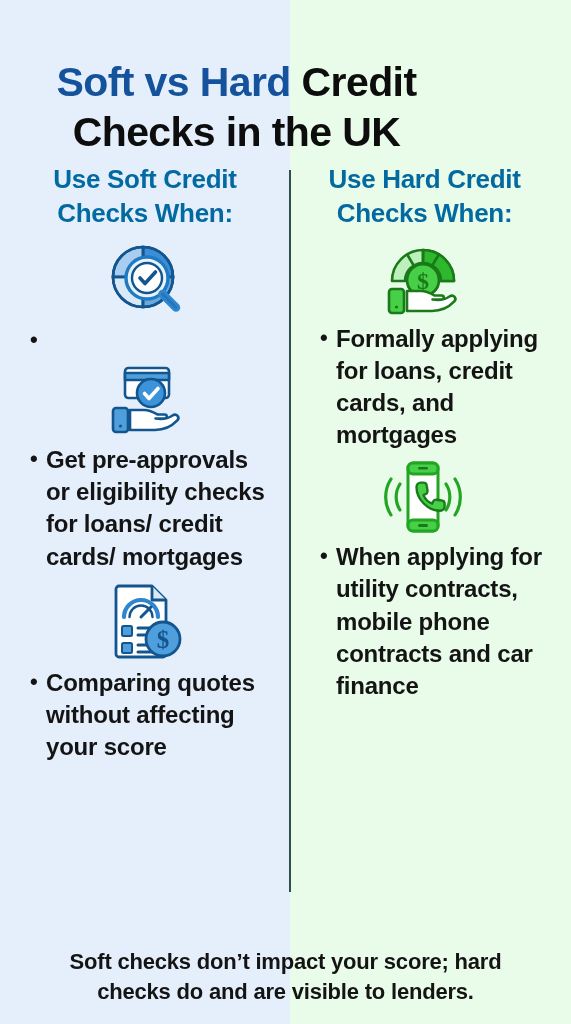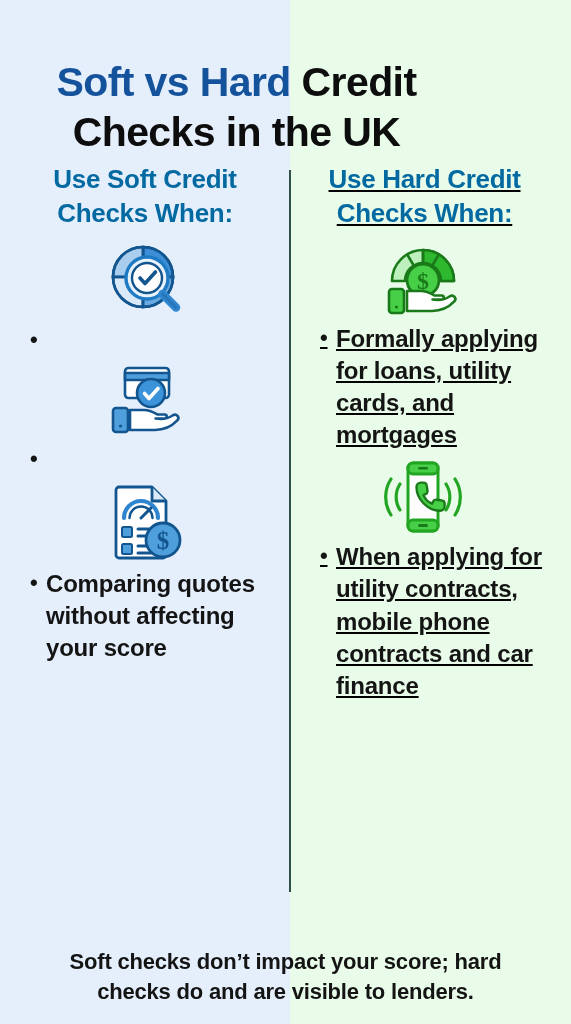--- a/index.html
+++ b/index.html
@@ -65,21 +65,20 @@
   }
   .col {
     width: 290px;
     box-sizing: border-box;
     padding: 0 16px;
   }
   .col.right {
     width: 281px;
     padding-left: 22px;
     padding-right: 28px;
-    text-decoration: underline;
   }
   .col-head {
     text-align: center;
     font-size: 26px;
     line-height: 1.3;
     font-weight: bold;
     color: #0369a1;
     letter-spacing: -0.3px;
     margin: 0 0 6px 0;
   }
@@ -200,20 +199,21 @@
               <path d="M40.5 31.5 l4.5 5 L54 26.5" fill="none" stroke="#ffffff" stroke-width="3.6" stroke-linecap="round" stroke-linejoin="round"></path>
               <path d="M26 48 h14 c6 0 10 2.5 13.5 4.5 h7 c3 0 3 4 0 4 h-9 c6 1 12 .5 17-3 4-2.8 8 2.2 4.5 5.2 C68 64 60 68 51 68 H26 Z" fill="#ffffff" stroke="#12558f" stroke-width="2.6" stroke-linejoin="round"></path>
               <rect x="9" y="46" width="15" height="24" rx="3" fill="#4f9fdc" stroke="#12558f" stroke-width="2.6"></rect>
               <circle cx="16.5" cy="64" r="1.6" fill="#12558f"></circle>
             </svg>
           </span>
         </div>
 
         <div class="bullet">
           <span class="dot">•</span>
+          <span class="txt">Get pre-approvals or eligibility checks for loans/ credit cards/ mortgages</span>
         </div>
 
         <div class="icon-wrap">
           <span>
             <svg width="76" height="80" viewBox="0 0 76 80">
               <path d="M12 5 h33 l14 14 v54 a3 3 0 0 1 -3 3 H12 a3 3 0 0 1 -3 -3 V8 a3 3 0 0 1 3 -3 Z" fill="#ffffff" stroke="#12558f" stroke-width="2.8" stroke-linejoin="round"></path>
               <path d="M45 5 v14 h14" fill="#d9e9f8" stroke="#12558f" stroke-width="2.8" stroke-linejoin="round"></path>
               <path d="M17 36 a17 17 0 0 1 34 0" fill="none" stroke="#2f86cf" stroke-width="4.2" stroke-linecap="round"></path>
               <path d="M22.5 36 a11.5 11.5 0 0 1 23 0" fill="none" stroke="#12558f" stroke-width="2.4" stroke-linecap="round"></path>
               <path d="M34 36 L44 26" stroke="#12558f" stroke-width="3" stroke-linecap="round"></path>
@@ -256,21 +256,21 @@
               <text x="44" y="50" font-family="'Liberation Serif', serif" font-size="24" font-weight="bold" fill="#1a7a1a" text-anchor="middle">$</text>
               <path d="M28 52 h14 c6 0 10 2.5 13.5 4.5 h7 c3 0 3 4 0 4 h-9 c6 1 12 .5 17-3 4-2.8 8 2.2 4.5 5.2 C70 68 62 72 53 72 H28 Z" fill="#ffffff" stroke="#1a7a1a" stroke-width="2.6" stroke-linejoin="round"></path>
               <rect x="10" y="50" width="15" height="24" rx="3" fill="#47cf47" stroke="#1a7a1a" stroke-width="2.6"></rect>
               <circle cx="17.5" cy="68" r="1.6" fill="#1a7a1a"></circle>
             </svg>
           </span>
         </div>
 
         <div class="bullet">
           <span class="dot">•</span>
-          <span class="txt">Formally applying for loans, utility cards, and mortgages</span>
+          <span class="txt">Formally applying for loans, credit cards, and mortgages</span>
         </div>
 
         <div class="icon-wrap">
           <span>
             <svg width="86" height="76" viewBox="0 0 86 76">
               <rect x="28" y="4" width="30" height="68" rx="5" fill="#ffffff" stroke="#22a522" stroke-width="3"></rect>
               <rect x="28" y="4" width="30" height="11" rx="5" fill="#47cf47" stroke="#22a522" stroke-width="3"></rect>
               <rect x="28" y="61" width="30" height="11" rx="5" fill="#47cf47" stroke="#22a522" stroke-width="3"></rect>
               <rect x="38" y="8" width="10" height="2.6" rx="1.3" fill="#1a7a1a"></rect>
               <rect x="38" y="65" width="10" height="3" rx="1.5" fill="#1a7a1a"></rect>

